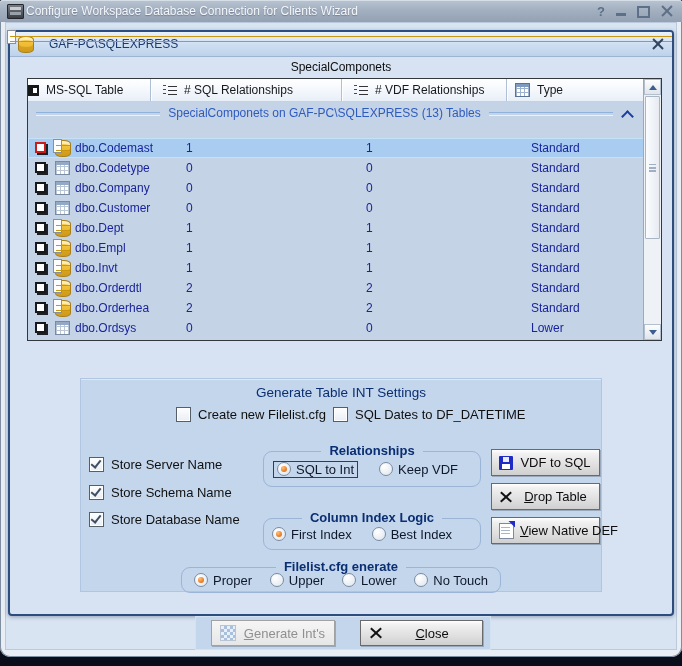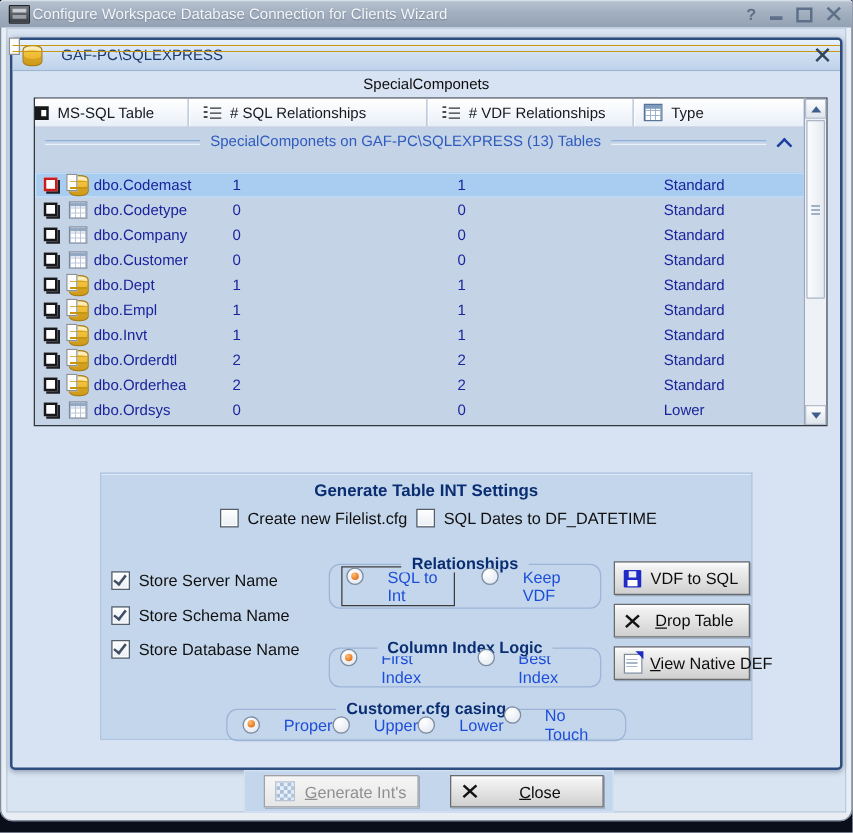--- a/index.html
+++ b/index.html
@@ -94,37 +94,37 @@
   .s-up{top:0}.s-down{bottom:0}
   .tri-up{width:0;height:0;border:4px solid transparent;border-bottom:5px solid #3c5e8e;margin-top:-4px}
   .tri-down{width:0;height:0;border:4px solid transparent;border-top:5px solid #3c5e8e;margin-bottom:-4px}
   .s-thumb{position:absolute;left:1px;right:1px;top:17px;height:141px;
            background:linear-gradient(90deg,#fbfcfe,#e6ebf1);border:1px solid #aab6c6;border-radius:1px}
   .s-thumb::after{content:"";position:absolute;left:3px;right:3px;top:50%;margin-top:-4px;height:8px;
            background:repeating-linear-gradient(#9fb0c4 0 1.4px,transparent 1.4px 3.2px)}
   
   .panel{position:absolute;left:70px;top:346px;width:522px;height:214px;box-sizing:border-box;
          background:#c4d6ec;border:1px solid #afc5e1;box-shadow:inset 0 1px 0 #dce9f7}
-  .panel-title{margin-top:6px;text-align:center;font-weight:bold;font-size:13.5px;color:#0a2e72}
+  .panel-title{margin-top:6px;text-align:center;font-weight:normal;font-size:13.5px;color:#0a2e72}
   .cb{position:absolute;display:flex;align-items:center;gap:7px;font-size:13px;color:#101010}
   .cbox{width:13px;height:13px;flex:none;border:1px solid #545f6a;position:relative;
         background:linear-gradient(#fefefe,#e9eef4);box-shadow:inset 0 0 0 1px #fff}
   .cbox.checked::after{content:"";position:absolute;left:3px;top:0;width:4px;height:8px;
         border-right:2px solid #3f4e63;border-bottom:2px solid #3f4e63;transform:rotate(38deg)}
   .cb-new{left:95px;top:28px}.cb-dates{left:252px;top:28px}
   .cb-server{left:8px;top:78px}.cb-schema{left:8px;top:106px}.cb-db{left:8px;top:133px}
   .gbox{position:absolute;border:1px solid #9cb4d6;border-radius:9px;box-sizing:border-box;
         display:flex;align-items:center}
   .gtitle{position:absolute;top:-9px;left:0;right:0;text-align:center;font-weight:bold;
         font-size:13px;color:#0a2e72;pointer-events:none}
   .gtitle span{background:#c4d6ec;padding:0 8px}
   .grp-rel{left:182px;top:72px;width:218px;height:36px;padding:0 10px;gap:22px}
   .grp-idx{left:182px;top:139px;width:218px;height:32px;padding:0 8px;gap:20px}
   .grp-case{left:100px;top:188px;width:320px;height:26px;padding:0 12px;justify-content:space-between}
-  .radio{display:flex;gap:19px;font-size:13px;color:#1d4ed8}
+  .radio{display:flex;align-items:center;gap:5px;font-size:13px;color:#0f172a}
   .rdot{width:12px;height:12px;flex:none;border-radius:50%;border:1px solid #7b8ba0;position:relative;
         background:radial-gradient(circle at 35% 30%,#ffffff,#dde5ee)}
   .radio.selected .rdot::after{content:"";position:absolute;left:2.5px;top:2.5px;width:6px;height:6px;
         border-radius:50%;background:radial-gradient(circle at 35% 30%,#ffc071,#e2711d 75%)}
   .radio.focused{outline:1px solid #3c3c3c;padding:0 3px}
   .pbtn{position:absolute;left:410px;width:109px;height:27px;box-sizing:border-box;
         border:1px solid #6a6a6a;display:flex;align-items:center;padding:0 7px;gap:6px;
         font-size:13px;color:#0d0d0d;
         background:linear-gradient(180deg,#ffffff 0%,#f1f1f1 15%,#dcdcdc 70%,#cfcfcf 100%);
         box-shadow:1px 1px 0 rgba(90,100,115,.4)}
@@ -348,21 +348,21 @@
           <span class="rdot"></span>
           <span>First Index</span>
         </span>
         <span class="radio">
           <span class="rdot"></span>
           <span>Best Index</span>
         </span>
       </div>
 
       <div class="gbox grp-case">
-        <div class="gtitle"><span>Customer.cfg casing</span></div>
+        <div class="gtitle"><span>Filelist.cfg enerate</span></div>
         <span class="radio selected">
           <span class="rdot"></span>
           <span>Proper</span>
         </span>
         <span class="radio">
           <span class="rdot"></span>
           <span>Upper</span>
         </span>
         <span class="radio">
           <span class="rdot"></span>

